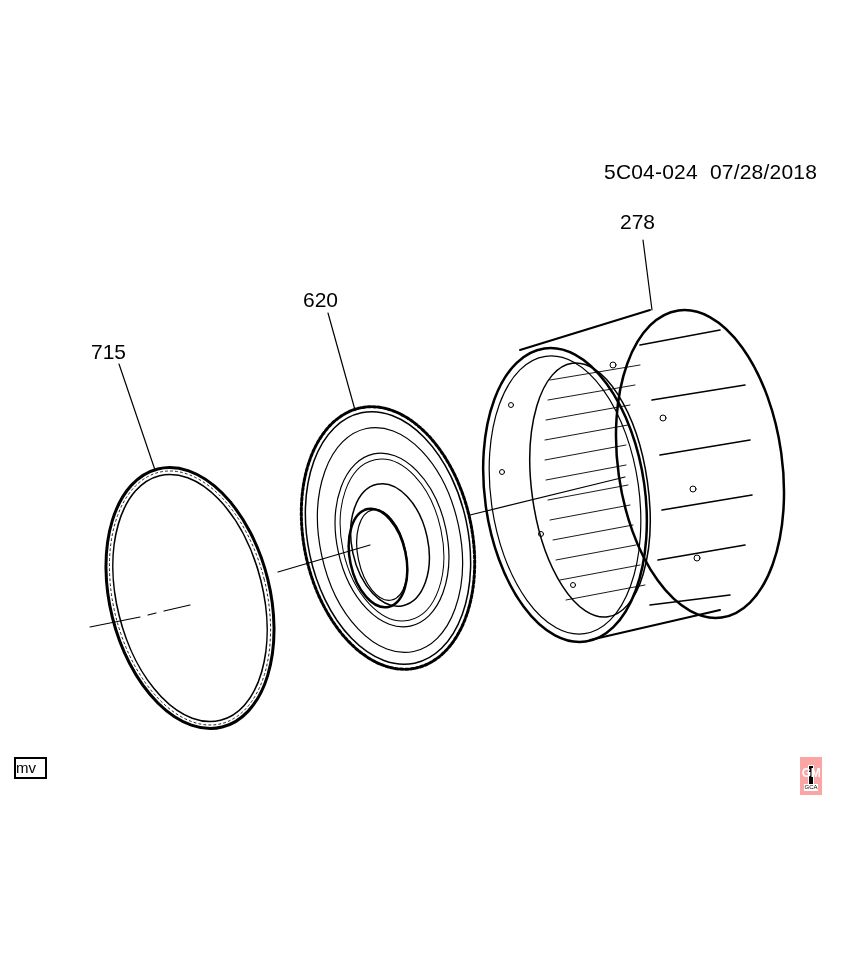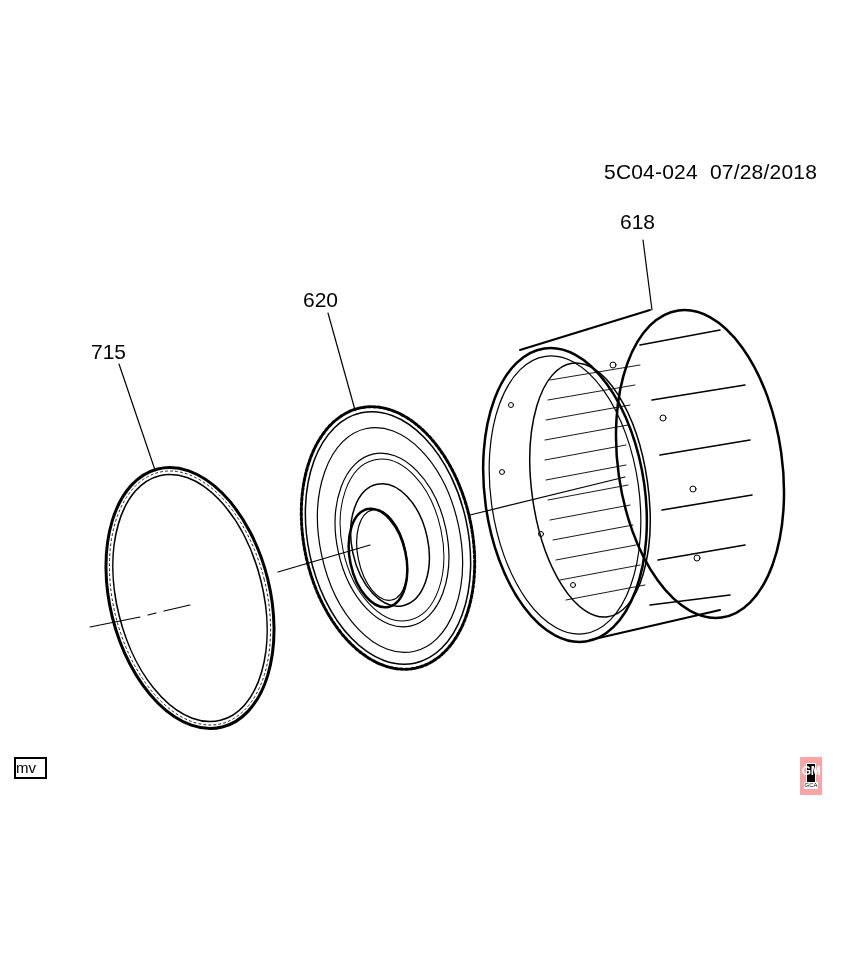--- a/index.html
+++ b/index.html
@@ -2,21 +2,21 @@
 <html><head>
 <meta charset="utf-8">
 <style>
   html, body { margin: 0; padding: 0; background: #ffffff; }
   body { width: 851px; height: 960px; position: relative; overflow: hidden; font-family: "Liberation Sans", sans-serif; color: #000; }
   .abs { position: absolute; }
   .header-id { left: 604px; top: 160px; font-size: 21px; letter-spacing: 0.2px; white-space: pre; }
   .callout { font-size: 21px; }
   #diagram { position: absolute; left: 0; top: 0; }
   .mv-box { left: 14px; top: 757px; width: 33px; height: 22px; border: 2px solid #000; box-sizing: border-box; font-size: 15px; line-height: 18px; }
-  .gm-logo { left: 800px; top: 757px; width: 22px; height: 38px; border: 6px solid #fca5a5; box-sizing: border-box; padding: 1px; }
+  .gm-logo { left: 800px; top: 757px; width: 22px; height: 38px; border: 8px solid #fca5a5; box-sizing: border-box; padding: 1px; }
   .gm-inner { background: #000; width: 100%; height: 100%; color: #fff; display: flex; flex-direction: column; align-items: center; justify-content: flex-start; }
   .gm-text { font-size: 12px; font-weight: bold; line-height: 15px; letter-spacing: -0.5px; }
   .gm-sub { background: #fff; color: #000; font-size: 6px; line-height: 7px; width: 14px; text-align: center; margin-top: 3px; }
 </style>
 </head>
 <body>
 
 <div class="abs header-id"><span>5C04-024</span>  <span>07/28/2018</span></div>
 
 <svg id="diagram" width="851" height="960" viewBox="0 0 851 960">
@@ -88,21 +88,21 @@
         <circle cx="541" cy="534" r="2.5"></circle>
           <circle cx="573" cy="585" r="2.5"></circle>
       </g>
       <line x1="643" y1="240" x2="652" y2="310" stroke-width="1.2"></line>
     </g>
   </g>
 </svg>
 
 <div class="abs callout" style="left:91px; top:340px;">715</div>
 <div class="abs callout" style="left:303px; top:288px;">620</div>
-<div class="abs callout" style="left:620px; top:210px;">618</div>
+<div class="abs callout" style="left:620px; top:210px;">278</div>
 
 <div class="abs mv-box">mv</div>
 
 <div class="abs gm-logo">
   <div class="gm-inner">
     <span class="gm-text">GM</span>
     <span class="gm-sub">GCA</span>
   </div>
 </div>
 

